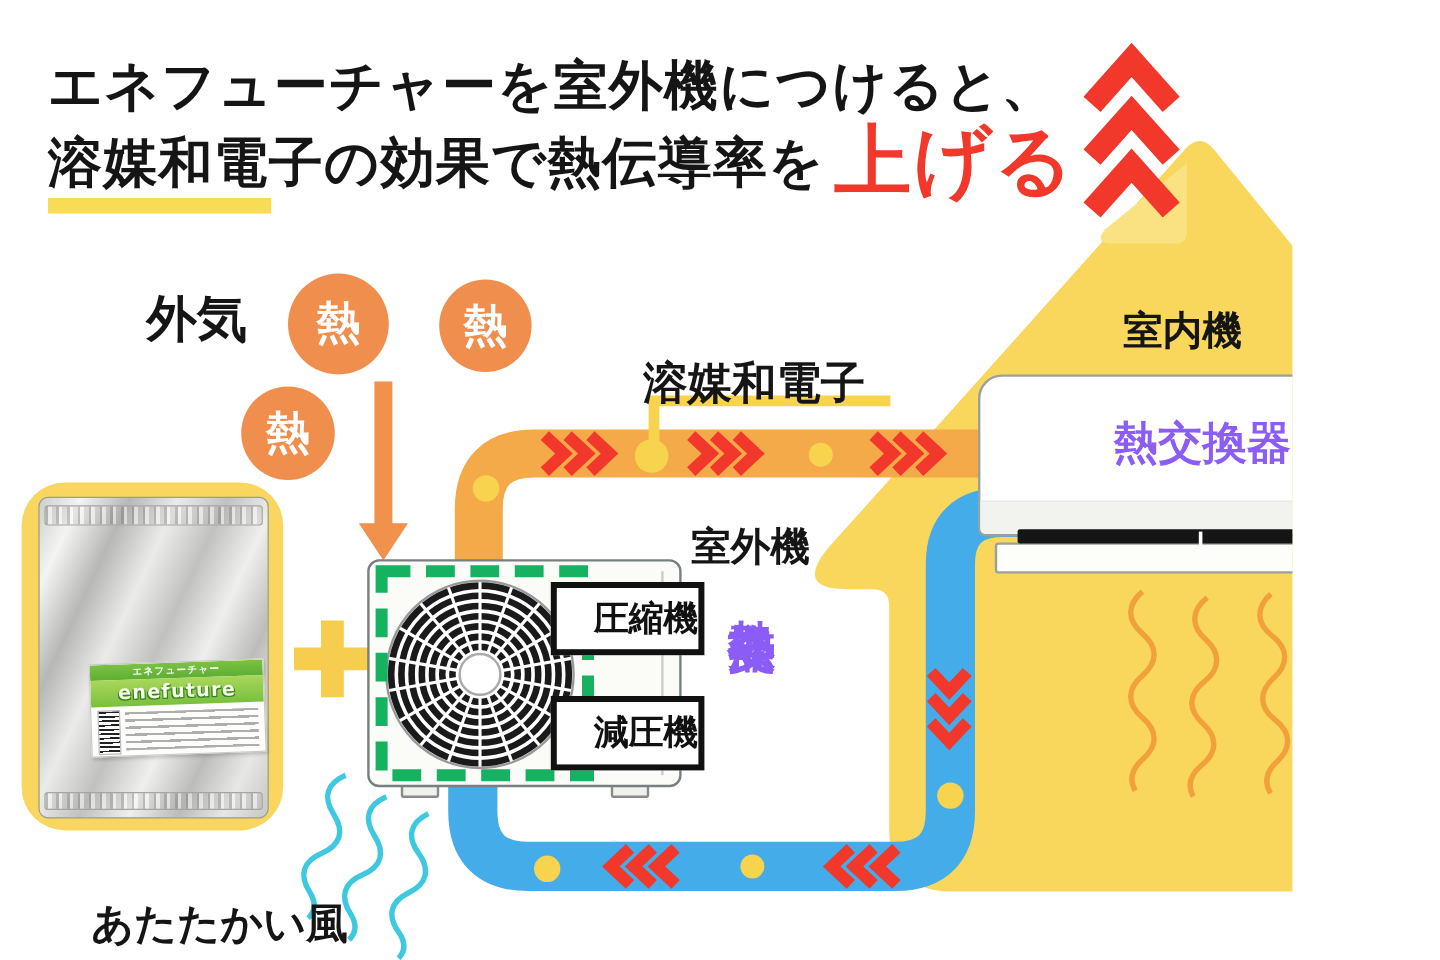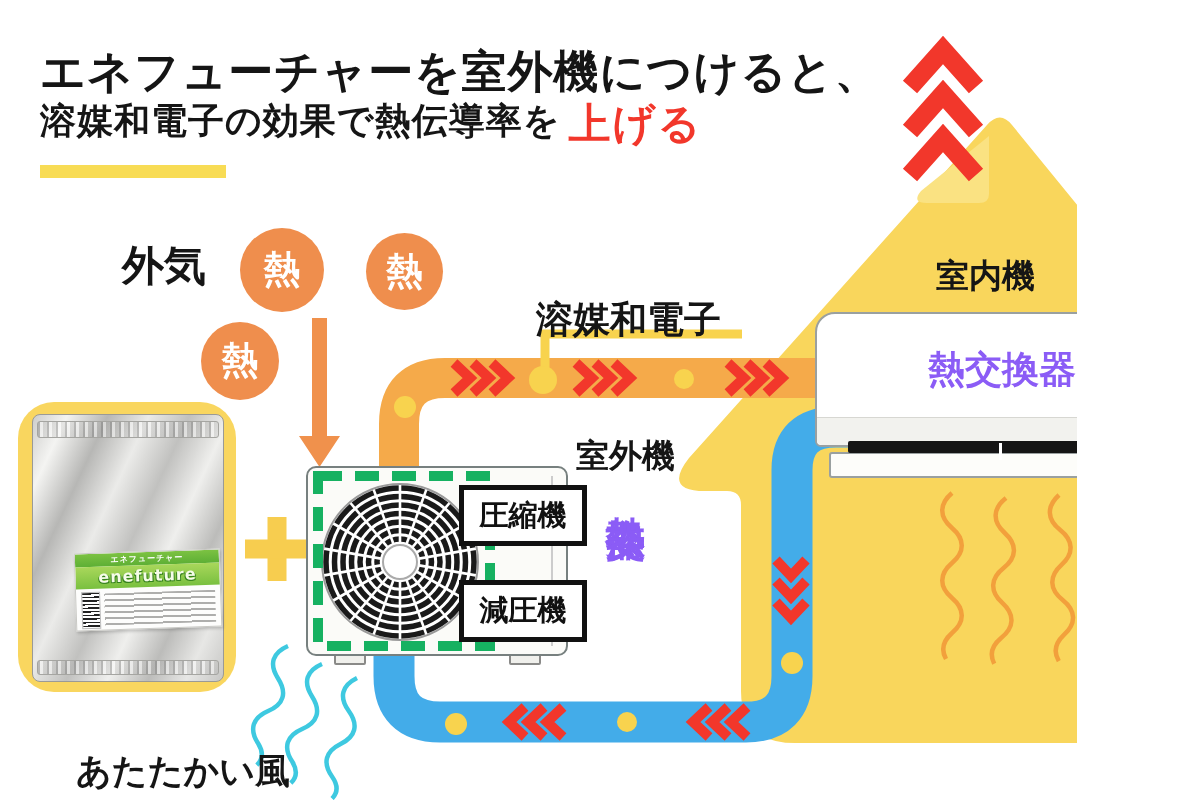--- a/index.html
+++ b/index.html
@@ -3,43 +3,43 @@
 <meta charset="utf-8">
 <style>
   html,body{margin:0;padding:0;background:#fff;}
   .canvas{position:relative;width:1077px;height:800px;background:#fff;overflow:hidden;
           font-family:"DejaVu Sans","Liberation Sans",sans-serif;}
   .scene{position:absolute;left:0;top:0;width:1200px;height:800px;}
   .abs{position:absolute;}
   
   .title1{left:40px;top:42px;font-size:45px;font-weight:800;color:#151515;letter-spacing:1px;white-space:nowrap;}
   .title2{left:40px;top:98px;white-space:nowrap;line-height:1;}
-  .title2 .blk{font-size:36px;font-weight:800;color:#151515;letter-spacing:1px;}
-  .title2 .red{font-size:42px;font-weight:800;color:#F2372B;letter-spacing:2px;position:relative;top:5px;margin-left:8px;}
+  .title2 .blk{font-size:45px;font-weight:800;color:#151515;letter-spacing:1px;}
+  .title2 .red{font-size:64px;font-weight:800;color:#F2372B;letter-spacing:2px;position:relative;top:5px;margin-left:8px;}
   
   .lbl{font-weight:800;color:#151515;white-space:nowrap;line-height:1.1;}
   .lbl-outside-air{left:122px;top:243px;font-size:42px;}
   .lbl-solvated{left:536px;top:300px;font-size:37px;}
   .lbl-indoor{left:936px;top:258px;font-size:33px;}
   .lbl-outdoor{left:576px;top:438px;font-size:33px;}
   .lbl-cold{left:76px;top:752px;font-size:35px;}
   .lbl-warm{left:926px;top:666px;font-size:34px;}
   .green-txt{color:#8b5cf6;}
   .lbl-hx-indoor{left:930px;top:350px;width:140px;text-align:center;font-size:37px;font-weight:800;}
   .lbl-hx-outdoor{left:599px;top:484px;font-size:40px;font-weight:800;
       writing-mode:vertical-rl;text-orientation:upright;letter-spacing:2px;}
   
   .heat{border-radius:50%;background:#EF8E4D;color:#fff;font-weight:800;font-size:37px;
         display:flex;align-items:center;justify-content:center;}
   .heat1{left:240px;top:228px;width:84px;height:84px;}
   .heat2{left:366px;top:233px;width:77px;height:77px;}
   .heat3{left:201px;top:322px;width:78px;height:78px;}
   
   .part-box{background:#fff;border:5px solid #111;color:#111;font-size:29px;font-weight:800;
-        display:flex;align-items:center;justify-content:center;z-index:6;}
+        display:flex;align-items:center;justify-content:flex-end;z-index:6;}
   .box-comp{left:459px;top:485px;width:118px;height:51px;}
   .box-red{left:459px;top:580px;width:118px;height:52px;}
   
   .foot{background:#f0f0ec;border:2px solid #8a8a88;border-radius:2px;z-index:1;}
   .outdoor{left:306px;top:466px;width:258px;height:186px;background:#FBFBF8;border:2px solid #77807f;
            border-radius:10px;z-index:2;}
   .outdoor .seam{position:absolute;left:243px;top:8px;bottom:8px;width:0;border-left:2px solid #ccc;}
   .outdoor svg{position:absolute;left:0;top:0;}
   
   .indoor-body{left:815px;top:312px;width:370px;height:131px;background:#fff;border:2px solid #9aa0a0;

